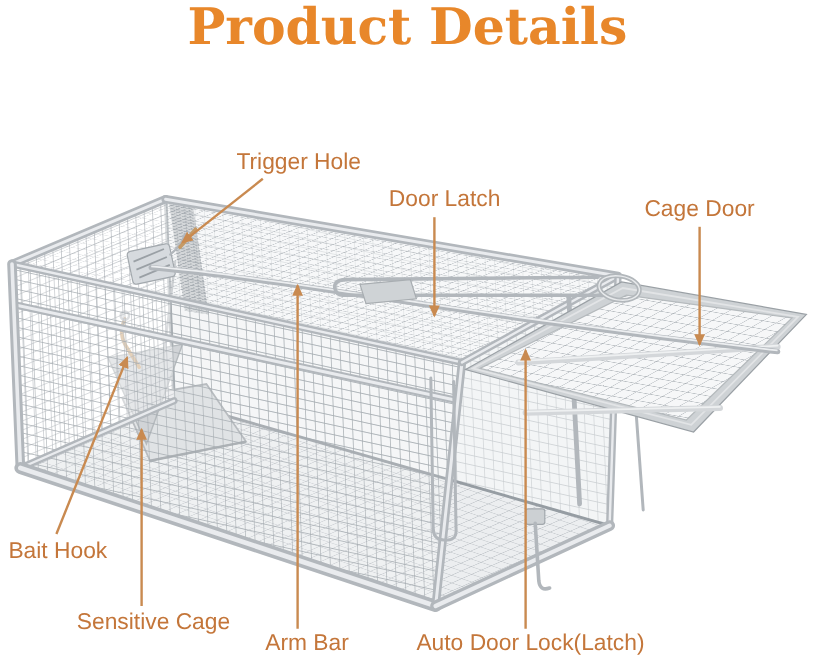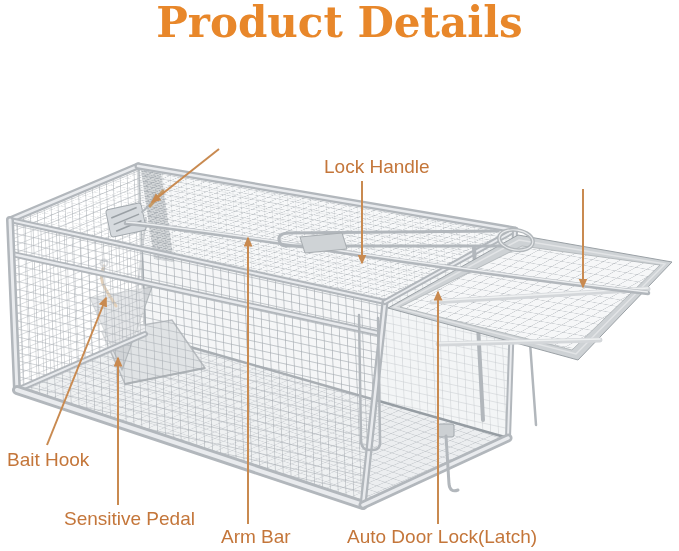--- a/index.html
+++ b/index.html
@@ -173,18 +173,20 @@
       <path d="M583,189 L583,287" class="leader" marker-end="url(#arw)"></path>
       <path d="M47,445 L106,298" class="leader" marker-end="url(#arw)"></path>
       <path d="M118,505 L118,358" class="leader" marker-end="url(#arw)"></path>
       <path d="M248,524 L248,238" class="leader" marker-end="url(#arw)"></path>
       <path d="M438,524 L438,292" class="leader" marker-end="url(#arw)"></path>
     </g>
   </svg>
 
   <div class="title">Product Details</div>
 
-  <div class="lbl lbl-handle">Lock Handle</div>
+  <div class="lbl lbl-trigger">Trigger Hole</div>
+  <div class="lbl lbl-handle">Door Latch</div>
+  <div class="lbl lbl-cagedoor">Cage Door</div>
   <div class="lbl lbl-bait">Bait Hook</div>
-  <div class="lbl lbl-pedal">Sensitive Pedal</div>
+  <div class="lbl lbl-pedal">Sensitive Cage</div>
   <div class="lbl lbl-armbar">Arm Bar</div>
   <div class="lbl lbl-autolock">Auto Door Lock(Latch)</div>
 </div>
 
 </body></html>

